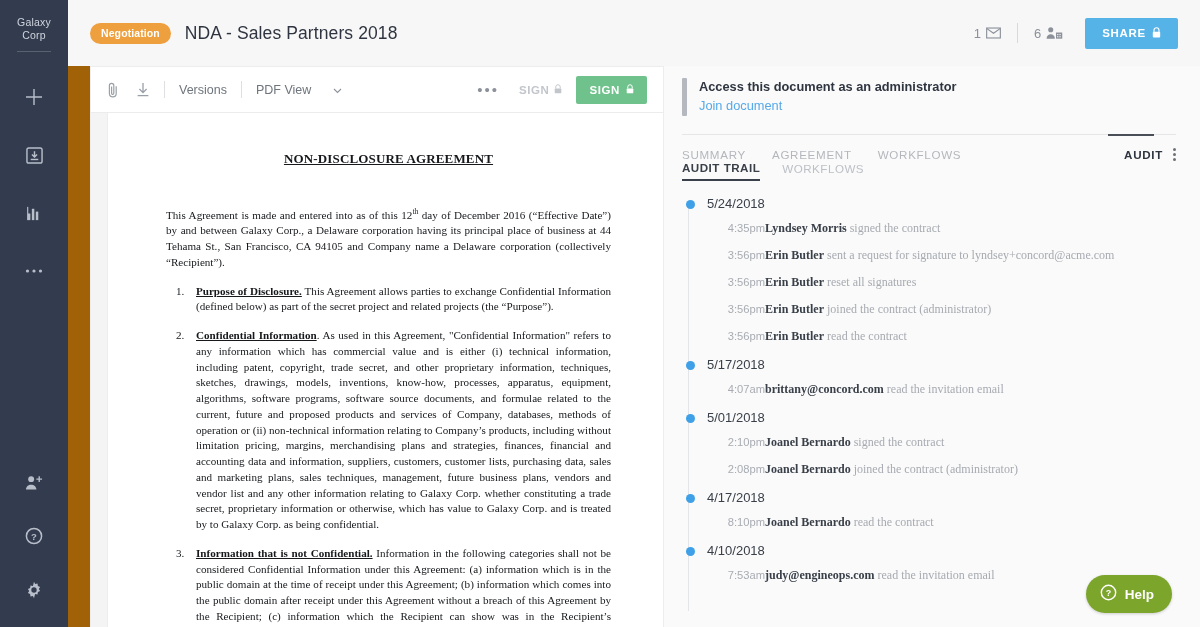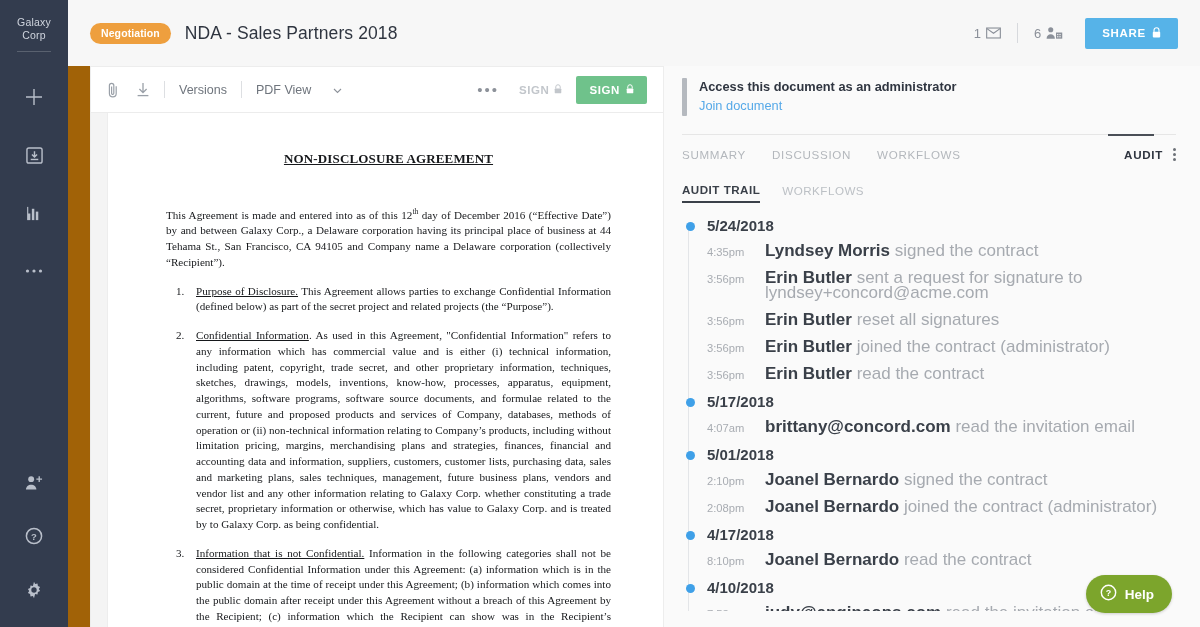--- a/index.html
+++ b/index.html
@@ -135,21 +135,21 @@
     counter-increment: sec;
     position: relative;
     padding-left: 30px;
     font-size: 11.1px; line-height: 1.42; text-align: justify;
     margin-bottom: 13px;
   }
   .page ol li::before {
     content: counter(sec) ".";
     position: absolute; left: 10px; top: 0;
   }
-  .u { text-decoration: underline; }
+  .u { text-decoration: underline; font-weight: bold; }
   sup { font-size: 7.6px; vertical-align: super; }
 
   
   .side {
     flex: 1 1 auto; min-width: 0;
     background: #fafafa;
     padding: 0 24px 16px 18px;
     display: flex; flex-direction: column;
     overflow: hidden;
   }
@@ -169,40 +169,40 @@
   .tab {
     font-size: 11.6px; letter-spacing:.7px; color:#b3b7bc; font-weight:400;
     margin-right: 26px; cursor:pointer; white-space:nowrap;
   }
   .tab.active { color:#2f3540; font-weight:700; margin-right: 0; }
   .tab-underline { position:absolute; top:-1px; right: 22px; width: 46px; height: 2px; background:#4a4f57; }
   .kebab { margin-left: 10px; cursor:pointer; display:flex; flex-direction:column; gap:2px; }
   .kebab i { width:3px; height:3px; background:#6c7177; border-radius:50%; display:block; }
   .push { margin-left:auto; }
 
-  .subtabs { display:flex; align-items:center; margin-top: 22px; }
+  .subtabs { display:flex; align-items:center; }
   .subtab { font-size: 11.6px; letter-spacing:.5px; color:#bcc0c5; margin-right: 22px; cursor:pointer; padding-bottom:5px; }
   .subtab.active { color:#3a4049; font-weight:700; border-bottom: 2px solid #3a4049; }
 
   .trail { margin-top: 16px; position: relative; flex: 1 1 auto; min-height:0; overflow:hidden; padding-left: 2px; }
   .trail::before {
     content:""; position:absolute; left: 6px; top: 6px; bottom: 0; width: 1px; background:#e3e5e8;
   }
   .grp { position: relative; margin-bottom: 14px; }
   .grp-date {
-    position: relative; font-size: 15px; font-weight:700; color:#3a4049;
+    position: relative; font-size: 13px; font-weight:400; color:#3a4049;
     padding-left: 23px; line-height: 13px; margin-bottom: 11px;
   }
   .grp-date::before {
     content:""; position:absolute; left: 2px; top: 3px;
     width: 9px; height: 9px; border-radius:50%; background:#3fa0e8;
   }
-  .ev { display:flex; padding-left: 23px; margin-bottom: 12px; align-items: baseline; }
+  .ev { display:flex; padding-left: 23px; margin-bottom: 12px; align-items: baseline; text-align: right; }
   .ev-time { flex: 0 0 58px; font-size: 11.2px; color:#a8acb2; }
-  .ev-txt { font-size: 17px; color:#a6aab0; line-height: 15px; }
+  .ev-txt { font-size: 12px; color:#a6aab0; line-height: 15px; font-family: Liberation Serif, serif; }
   .ev-txt b { color:#3a4049; font-weight:700; }
 
   
   .help {
     position: absolute; right: 28px; bottom: 14px;
     background: #7ca52c; color:#ffffff;
     border-radius: 20px; padding: 9px 18px 9px 14px;
     display:flex; align-items:center; gap:8px;
     font-size: 13.5px; font-weight:700; cursor:pointer;
     box-shadow: 0 1px 3px rgba(0,0,0,.18);
@@ -391,21 +391,21 @@
           <div class="notice-bar"></div>
           <div>
             <div class="notice-t">Access this document as an administrator</div>
             <div class="notice-l">Join document</div>
           </div>
         </div>
 
         <div class="tabrow">
           <div class="tab-underline"></div>
           <span class="tab">SUMMARY</span>
-          <span class="tab">DISCUSSION</span>
+          <span class="tab">AGREEMENT</span>
           <span class="tab">WORKFLOWS</span>
           <span class="tab active push">AUDIT</span>
           <span class="kebab">
               <i></i>
               <i></i>
               <i></i>
             </span>
         </div>
 
         <div class="subtabs">

